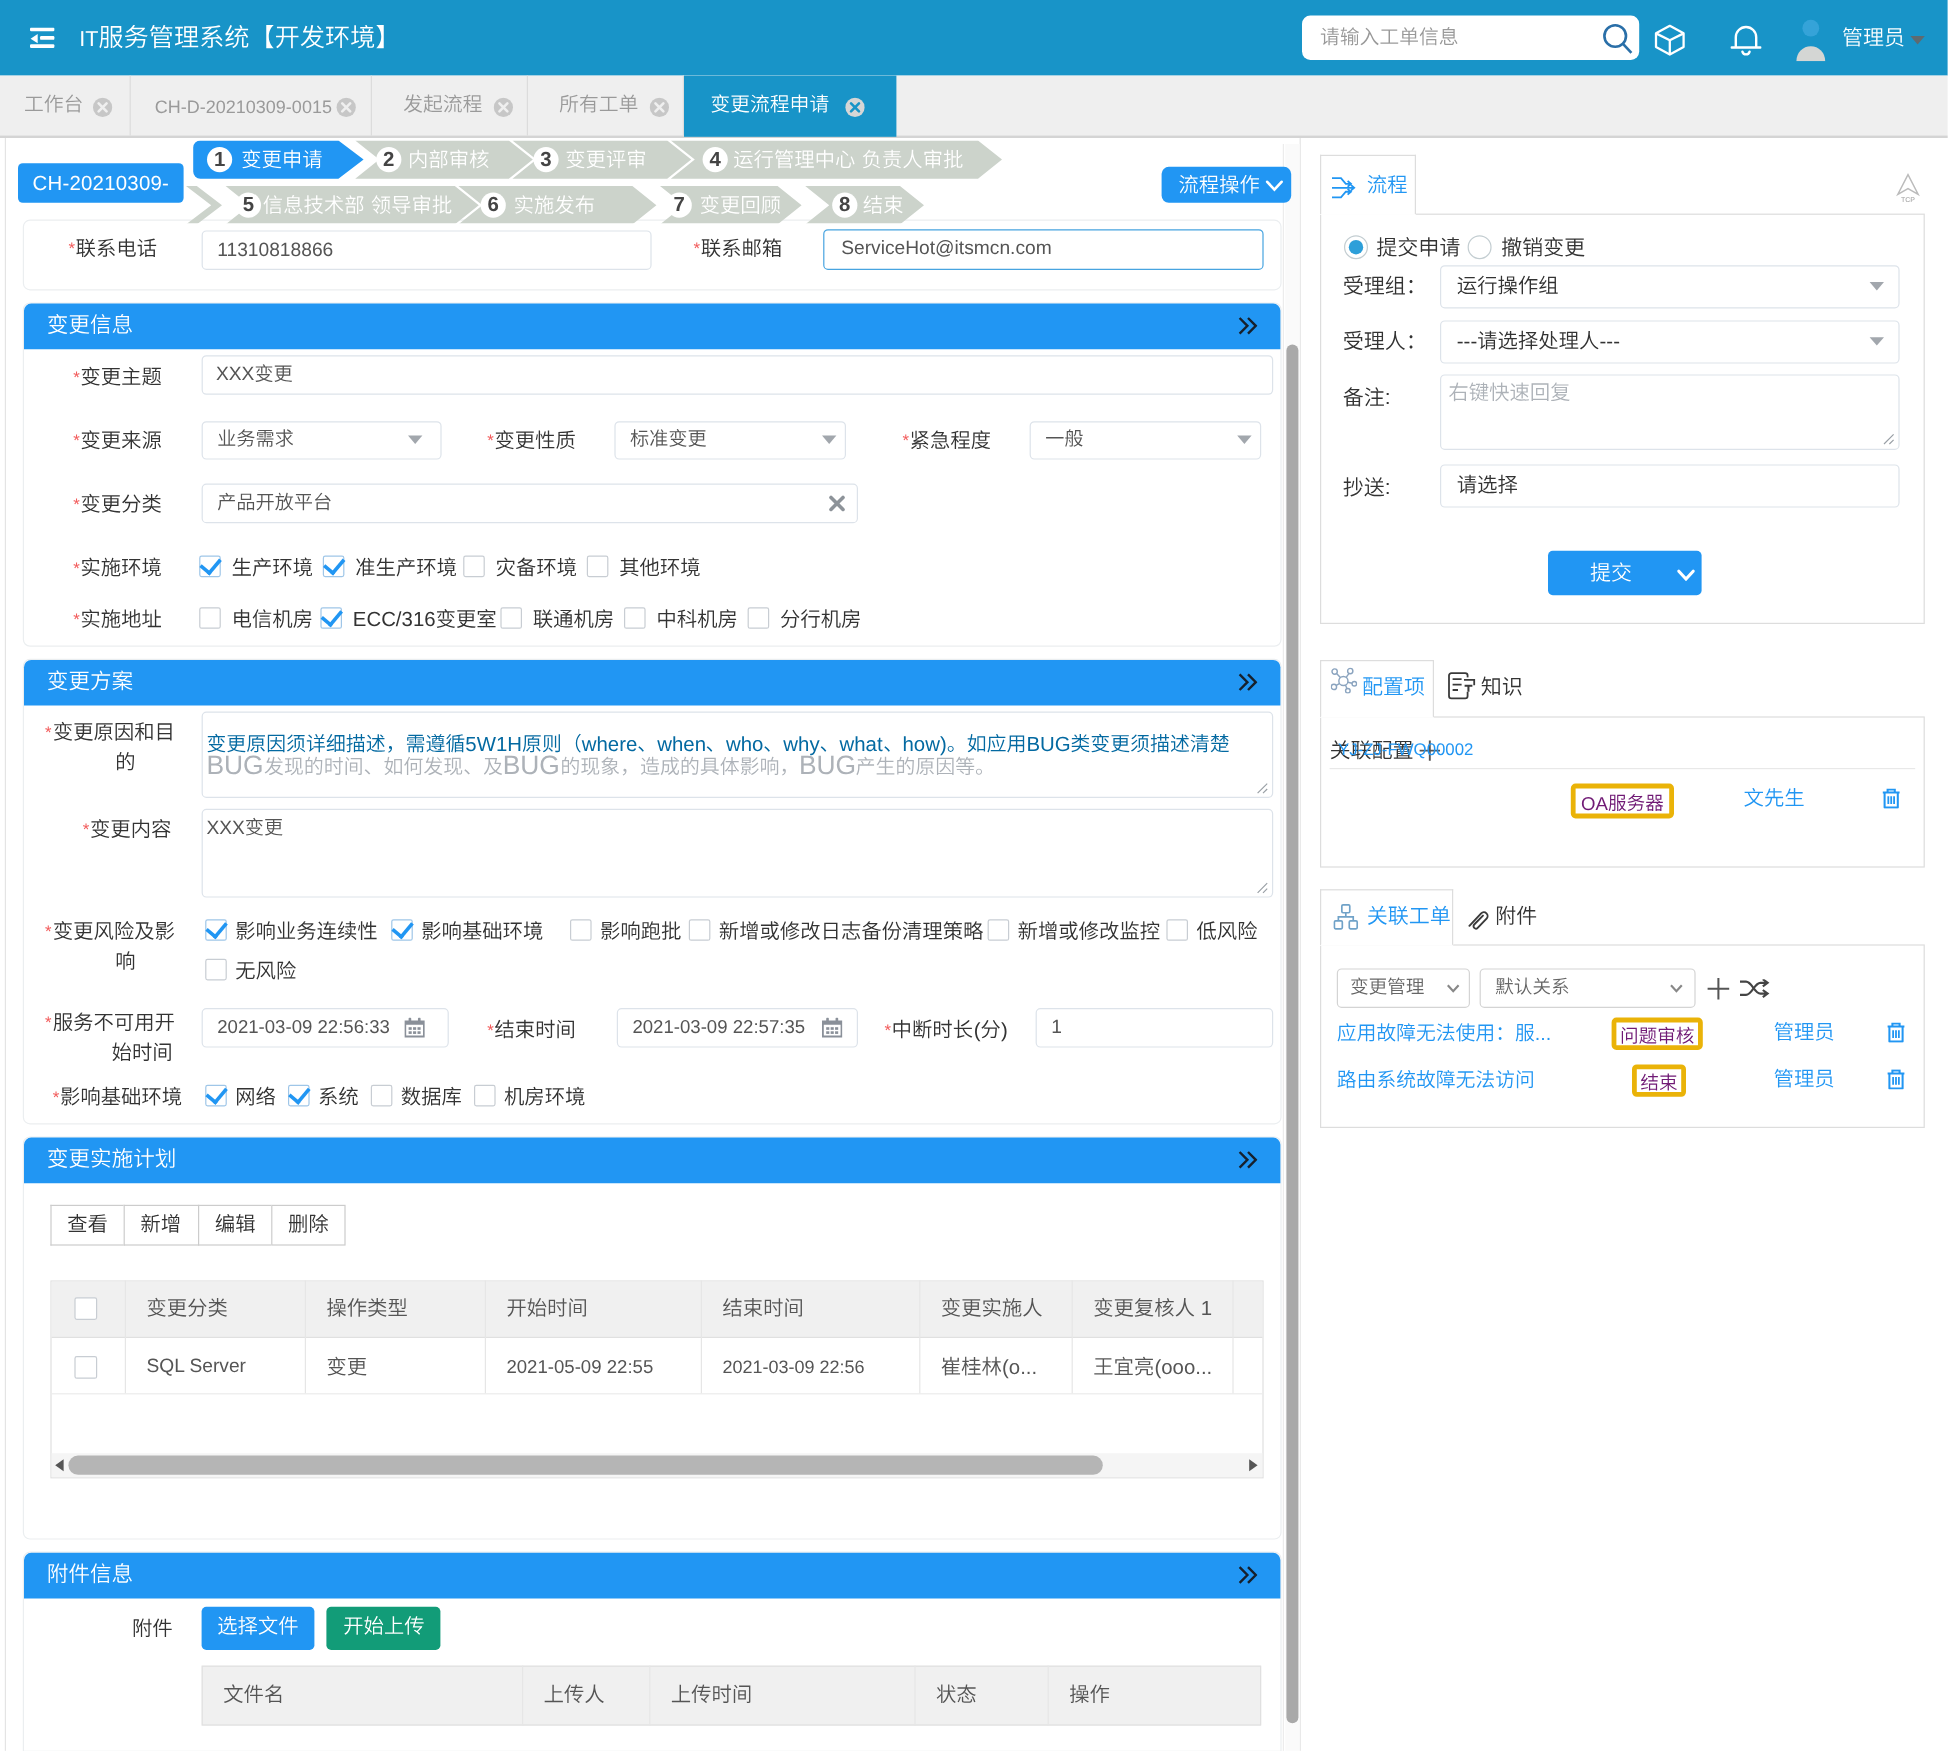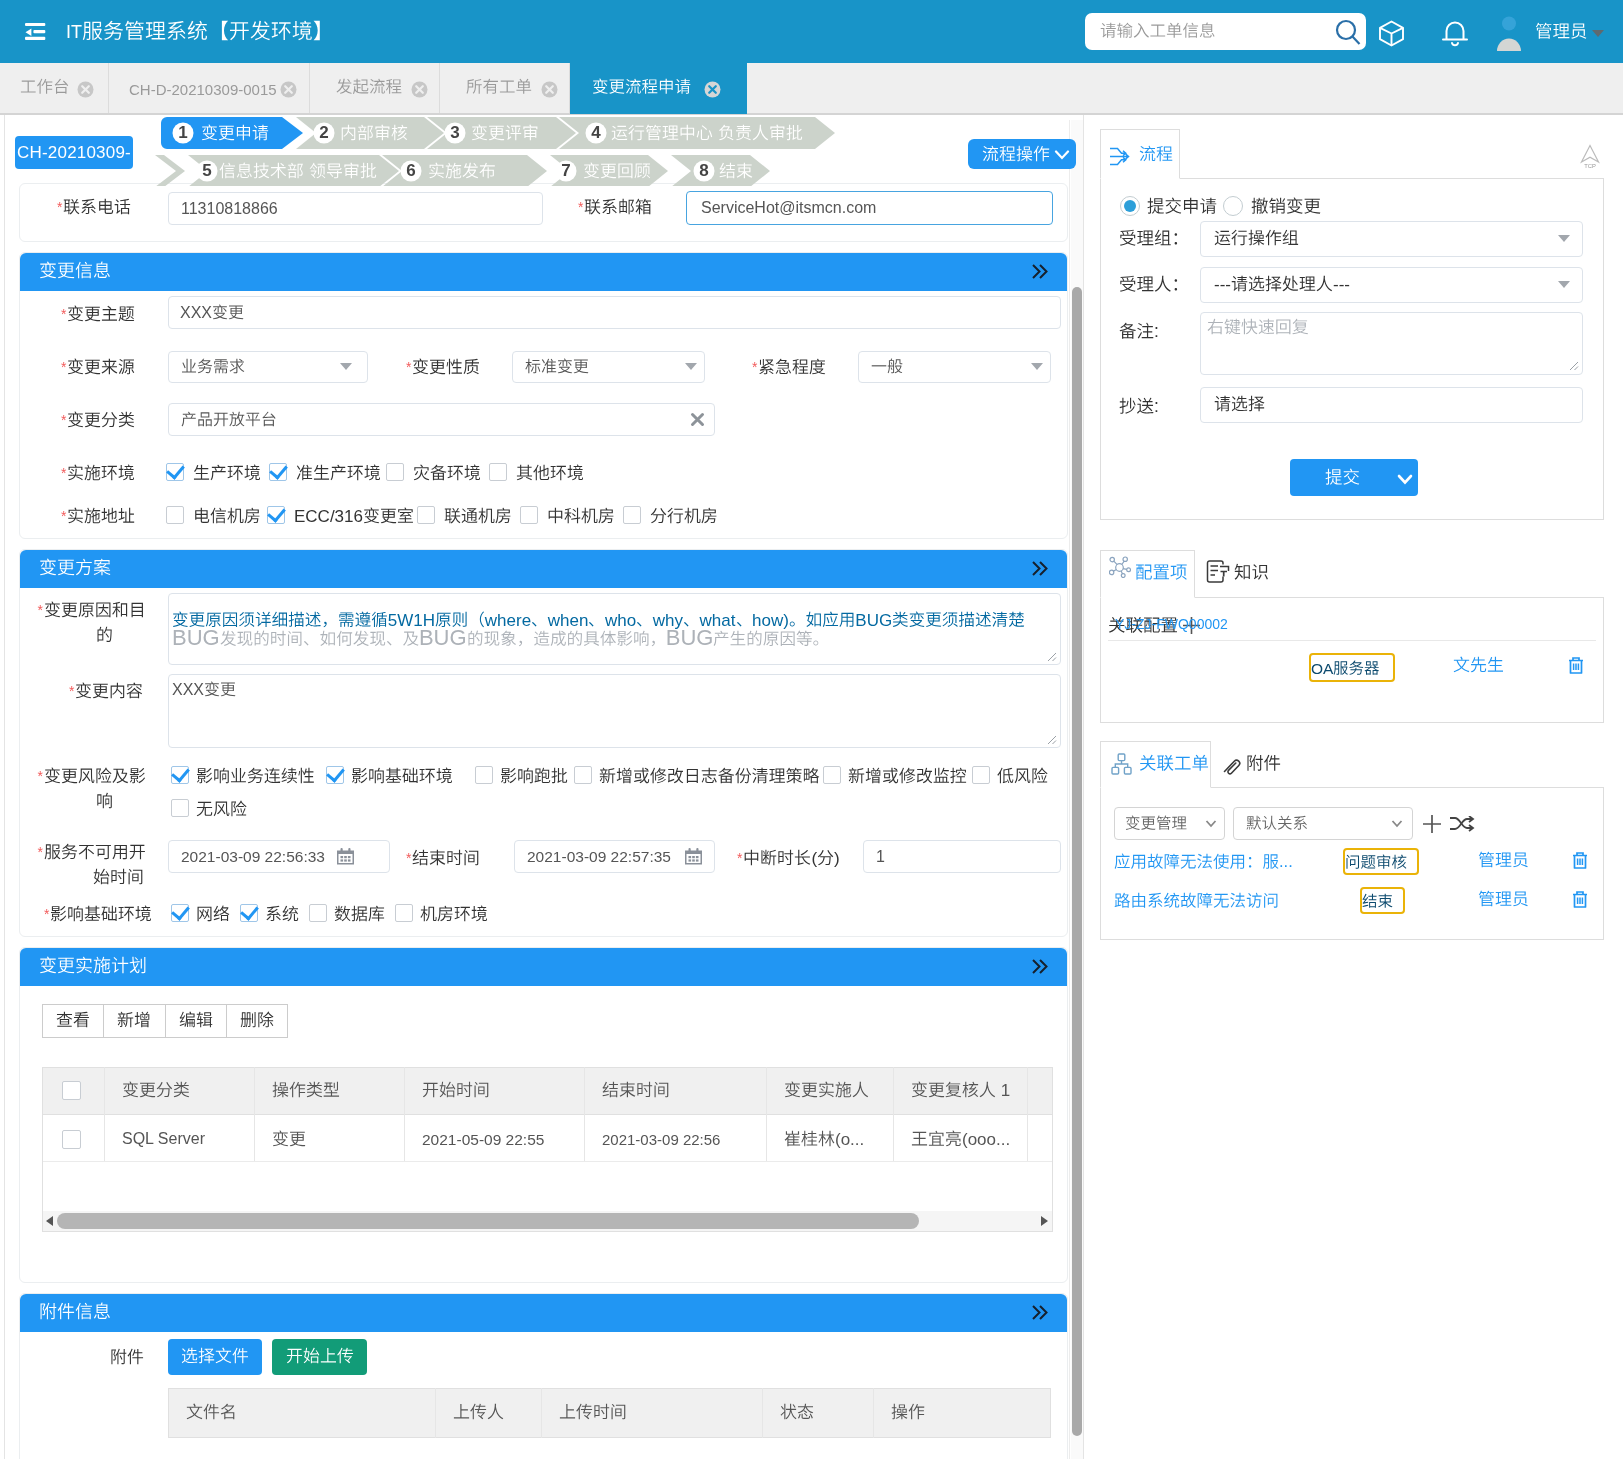--- a/index.html
+++ b/index.html
@@ -10,21 +10,21 @@
 .panel{position:absolute;background:#fff;border:1px solid #ebeef0;border-radius:6px}
 .sbar{position:absolute;left:0;right:0;top:0;height:38px;background:#2196f3;border-radius:6px 6px 0 0;color:#fff}
 .inp{position:absolute;background:#fff;border:1px solid #dde3ea;border-radius:4px;color:#555;font-size:16px}
 .lbl{color:#333}
 .star{color:#f25a5a;font-size:82%;position:relative;top:-1px;margin-right:1px}
 .cb{position:absolute;width:18px;height:18px;background:#fff;border:1px solid #c8cdd3;border-radius:2px}
 .cb.ck{border-color:#9fc6e8}
 .cb.ck:after{content:"";position:absolute;left:3px;top:-2px;width:8px;height:13px;border:solid #2196f3;border-width:0 3.5px 3.5px 0;transform:rotate(40deg)}
 .caret{position:absolute;width:0;height:0;border-left:6px solid transparent;border-right:6px solid transparent;border-top:7px solid #a2a7ad}
 .link{color:#2196f3}
-.tag{position:absolute;border:2px solid #eab308;border-radius:4px;color:#0c4a6e;}
+.tag{position:absolute;border:4px solid #eab308;border-radius:4px;color:#701a75;text-align:center}
 </style>
 </head>
 <body>
 <svg style="position:absolute;width:0;height:0" aria-hidden="true">
     <defs>
       <path id="u3001" d="M276 -54 337 -2C273 73 184 163 112 221L54 170C125 112 211 27 276 -54Z"></path>
       <path id="u3002" d="M194 243C112 243 44 176 44 93C44 9 112 -58 194 -58C278 -58 345 9 345 93C345 176 278 243 194 243ZM194 -11C138 -11 91 35 91 93C91 149 138 196 194 196C252 196 298 149 298 93C298 35 252 -11 194 -11Z"></path>
       <path id="u3010" d="M965 840V845H667V-85H965V-80C856 12 767 178 767 380C767 582 856 748 965 840Z"></path>
       <path id="u3011" d="M333 -85V845H35V840C144 748 233 582 233 380C233 178 144 12 35 -80V-85Z"></path>
       <path id="u4E00" d="M45 427V354H959V427Z"></path>
@@ -394,21 +394,21 @@
 <div class="abs nw" style="left:578px;top:198px;font-size:17px"><span class="star">*</span><span class="lbl"><svg class="k" style="width:68.0px;height:19.0px;vertical-align:-4.1px" viewBox="0 0 4000 1120" preserveAspectRatio="xMinYMin meet">
         <g transform="translate(0,880) scale(1,-1)">
           <use href="#u8054" x="0"></use>
           <use href="#u7CFB" x="1000"></use>
           <use href="#u90AE" x="2000"></use>
           <use href="#u7BB1" x="3000"></use>
         </g>
       </svg></span></div>
 <div class="inp" style="left:686px;top:191px;width:367px;height:34px;line-height:32px;padding-left:14px;border-color:#47a4e0">ServiceHot@itsmcn.com</div>
 
-<div class="abs" style="left:15px;top:136px;width:118px;height:33px;background:#2196f3;border-radius:4px;color:#fff;font-size:17px;text-align:center;line-height:33px;letter-spacing:.2px">CH-20210309-</div>
+<div class="abs" style="left:15px;top:136px;width:138px;height:33px;background:#2196f3;border-radius:4px;color:#fff;font-size:17px;text-align:center;line-height:33px;letter-spacing:.2px">CH-20210309-</div>
 <svg class="abs" style="left:155px;top:117px" width="680" height="69" viewBox="0 0 680 69">
   <g fill="#ccd3cb">
     <path d="M6 0 L127 0 L148 16 L127 32 L12 32 A6 6 0 0 1 6 26 L6 6 A6 6 0 0 1 12 0 Z" fill="#2196f3" transform="translate(0,0)"></path>
     <path d="M141 0 L269 0 L289 16 L269 32 L141 32 L161 16 Z"></path>
     <path d="M272 0 L401 0 L421 16 L401 32 L272 32 L292 16 Z"></path>
     <path d="M404 0 L660 0 L680 16 L660 32 L404 32 L424 16 Z"></path>
     <path d="M0 38 L9 38 L30 54 L9 70 L0 70 L21 54 Z"></path>
     <path d="M33 38 L224 38 L244 54 L224 70 L33 70 L53 54 Z"></path>
     <path d="M227 38 L372 38 L392 54 L372 70 L227 70 L247 54 Z"></path>
     <path d="M395 38 L493 38 L513 54 L493 70 L395 70 L415 54 Z"></path>
@@ -981,21 +981,21 @@
         <use href="#u5F00" x="5000"></use>
       </g>
     </svg></div>
 <div class="abs lbl nw" style="left:93px;top:868px;font-size:17px"><svg class="k" style="width:51.0px;height:19.0px;vertical-align:-4.1px" viewBox="0 0 3000 1120" preserveAspectRatio="xMinYMin meet">
       <g transform="translate(0,880) scale(1,-1)">
         <use href="#u59CB" x="0"></use>
         <use href="#u65F6" x="1000"></use>
         <use href="#u95F4" x="2000"></use>
       </g>
     </svg></div>
-<div class="inp nw" style="left:168px;top:840px;width:222px;height:33px;line-height:31px;padding-left:12px;font-size:15.5px">2021-03-09 22:56:33</div>
+<div class="inp nw" style="left:168px;top:840px;width:206px;height:33px;line-height:31px;padding-left:12px;font-size:15.5px">2021-03-09 22:56:33</div>
 <svg class="abs cal" style="left:337px;top:848px" width="17" height="17" viewBox="0 0 17 17" fill="#8a9099">
     <path d="M0 2.5 h17 v14 h-17 Z M1.5 6 v9 h14 V6 Z" fill-rule="evenodd"></path>
     <rect x="3.5" y="0" width="2.2" height="4.4" rx="1"></rect>
     <rect x="11.3" y="0" width="2.2" height="4.4" rx="1"></rect>
     <rect x="3.5" y="8" width="2.6" height="2.2"></rect>
     <rect x="7.2" y="8" width="2.6" height="2.2"></rect>
     <rect x="10.9" y="8" width="2.6" height="2.2"></rect>
     <rect x="3.5" y="11.4" width="2.6" height="2.2"></rect>
     <rect x="7.2" y="11.4" width="2.6" height="2.2"></rect>
     <rect x="10.9" y="11.4" width="2.6" height="2.2"></rect>

